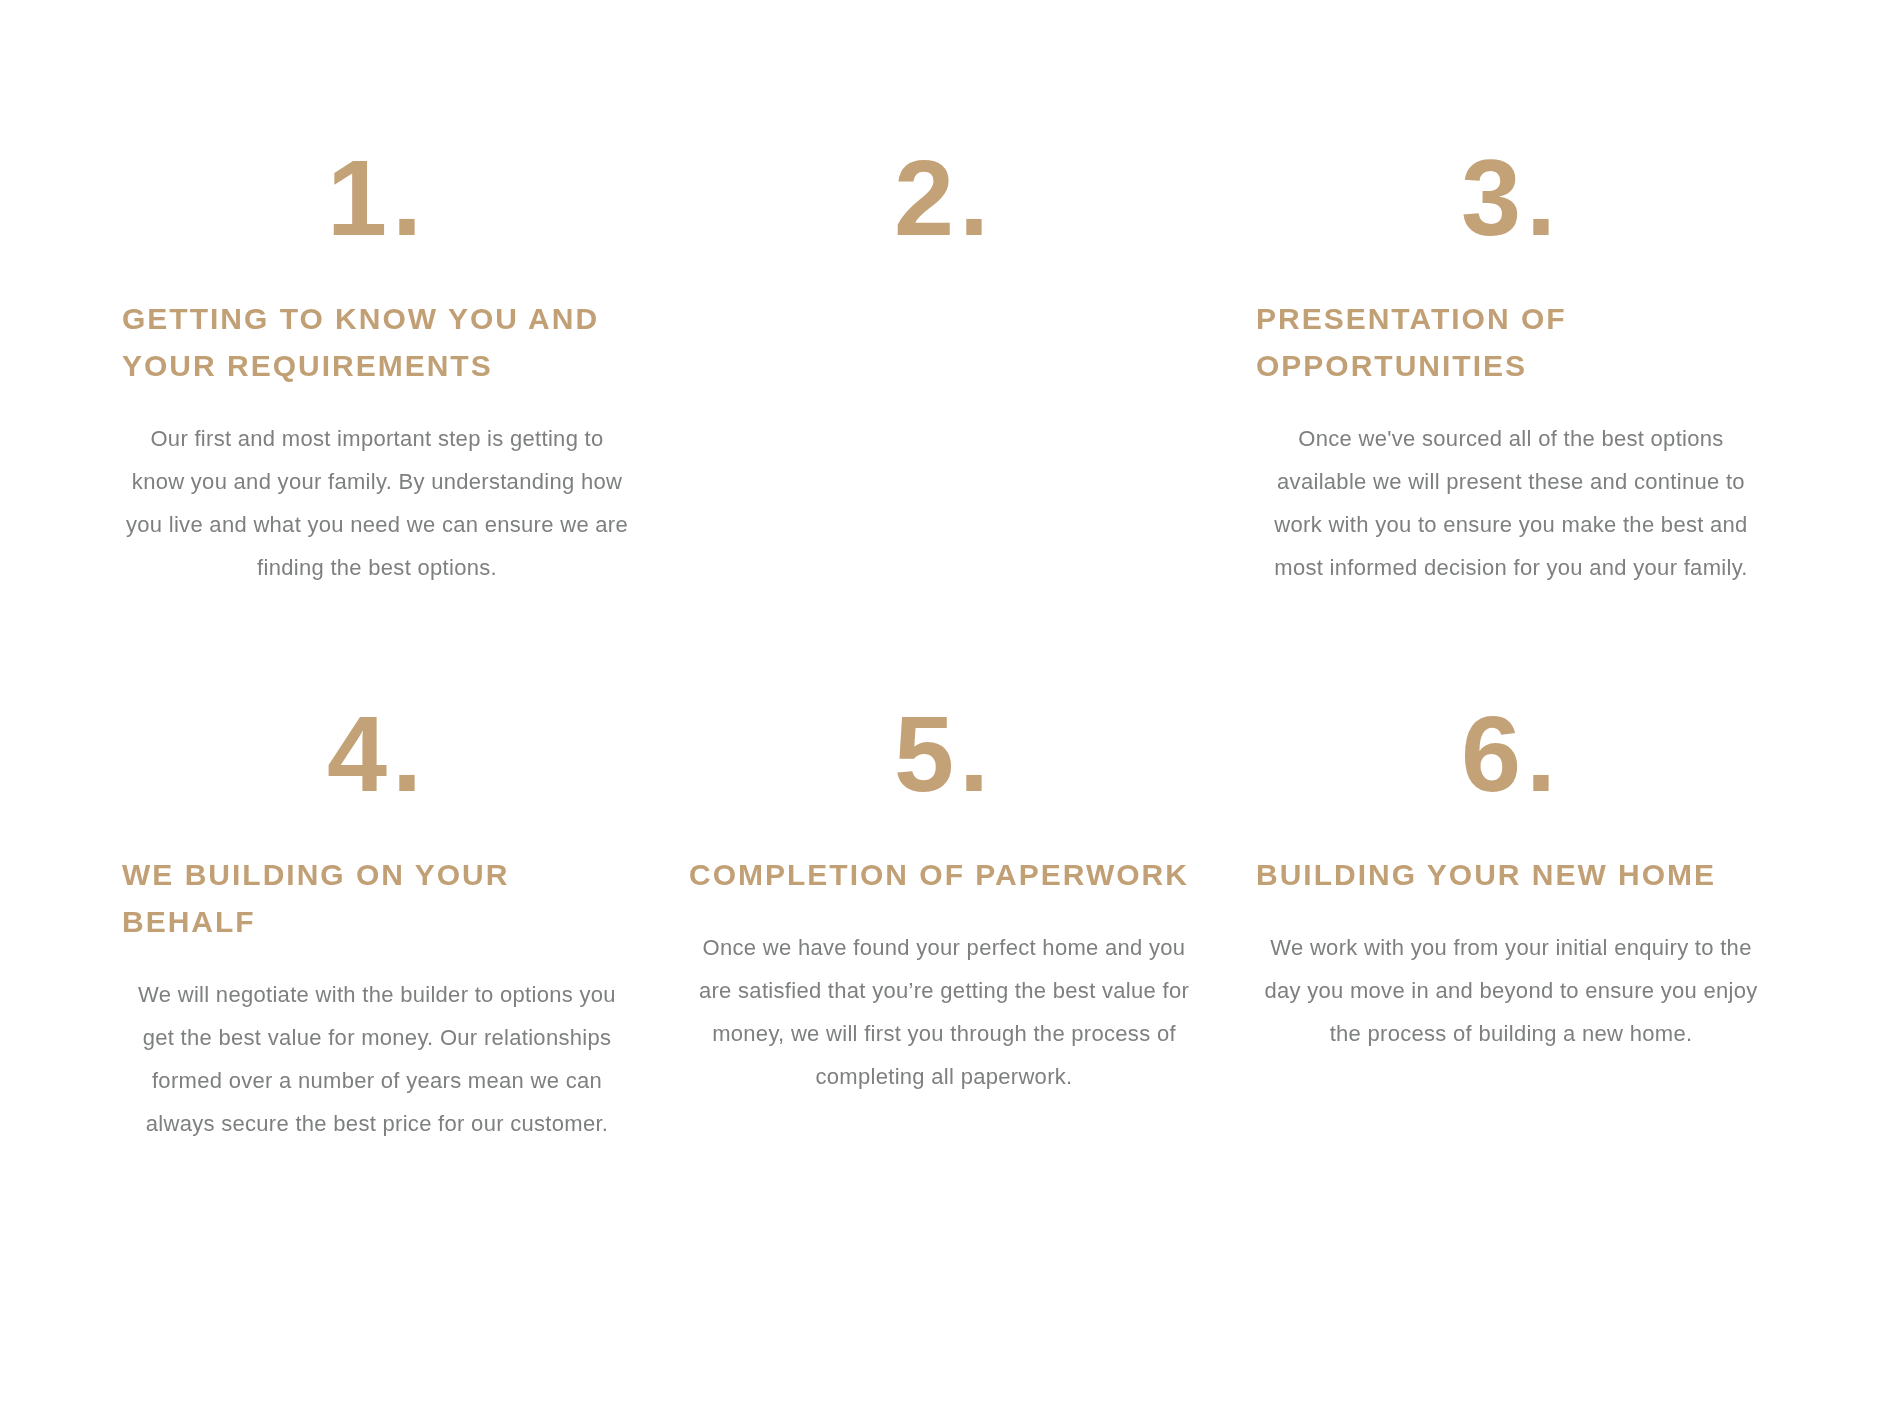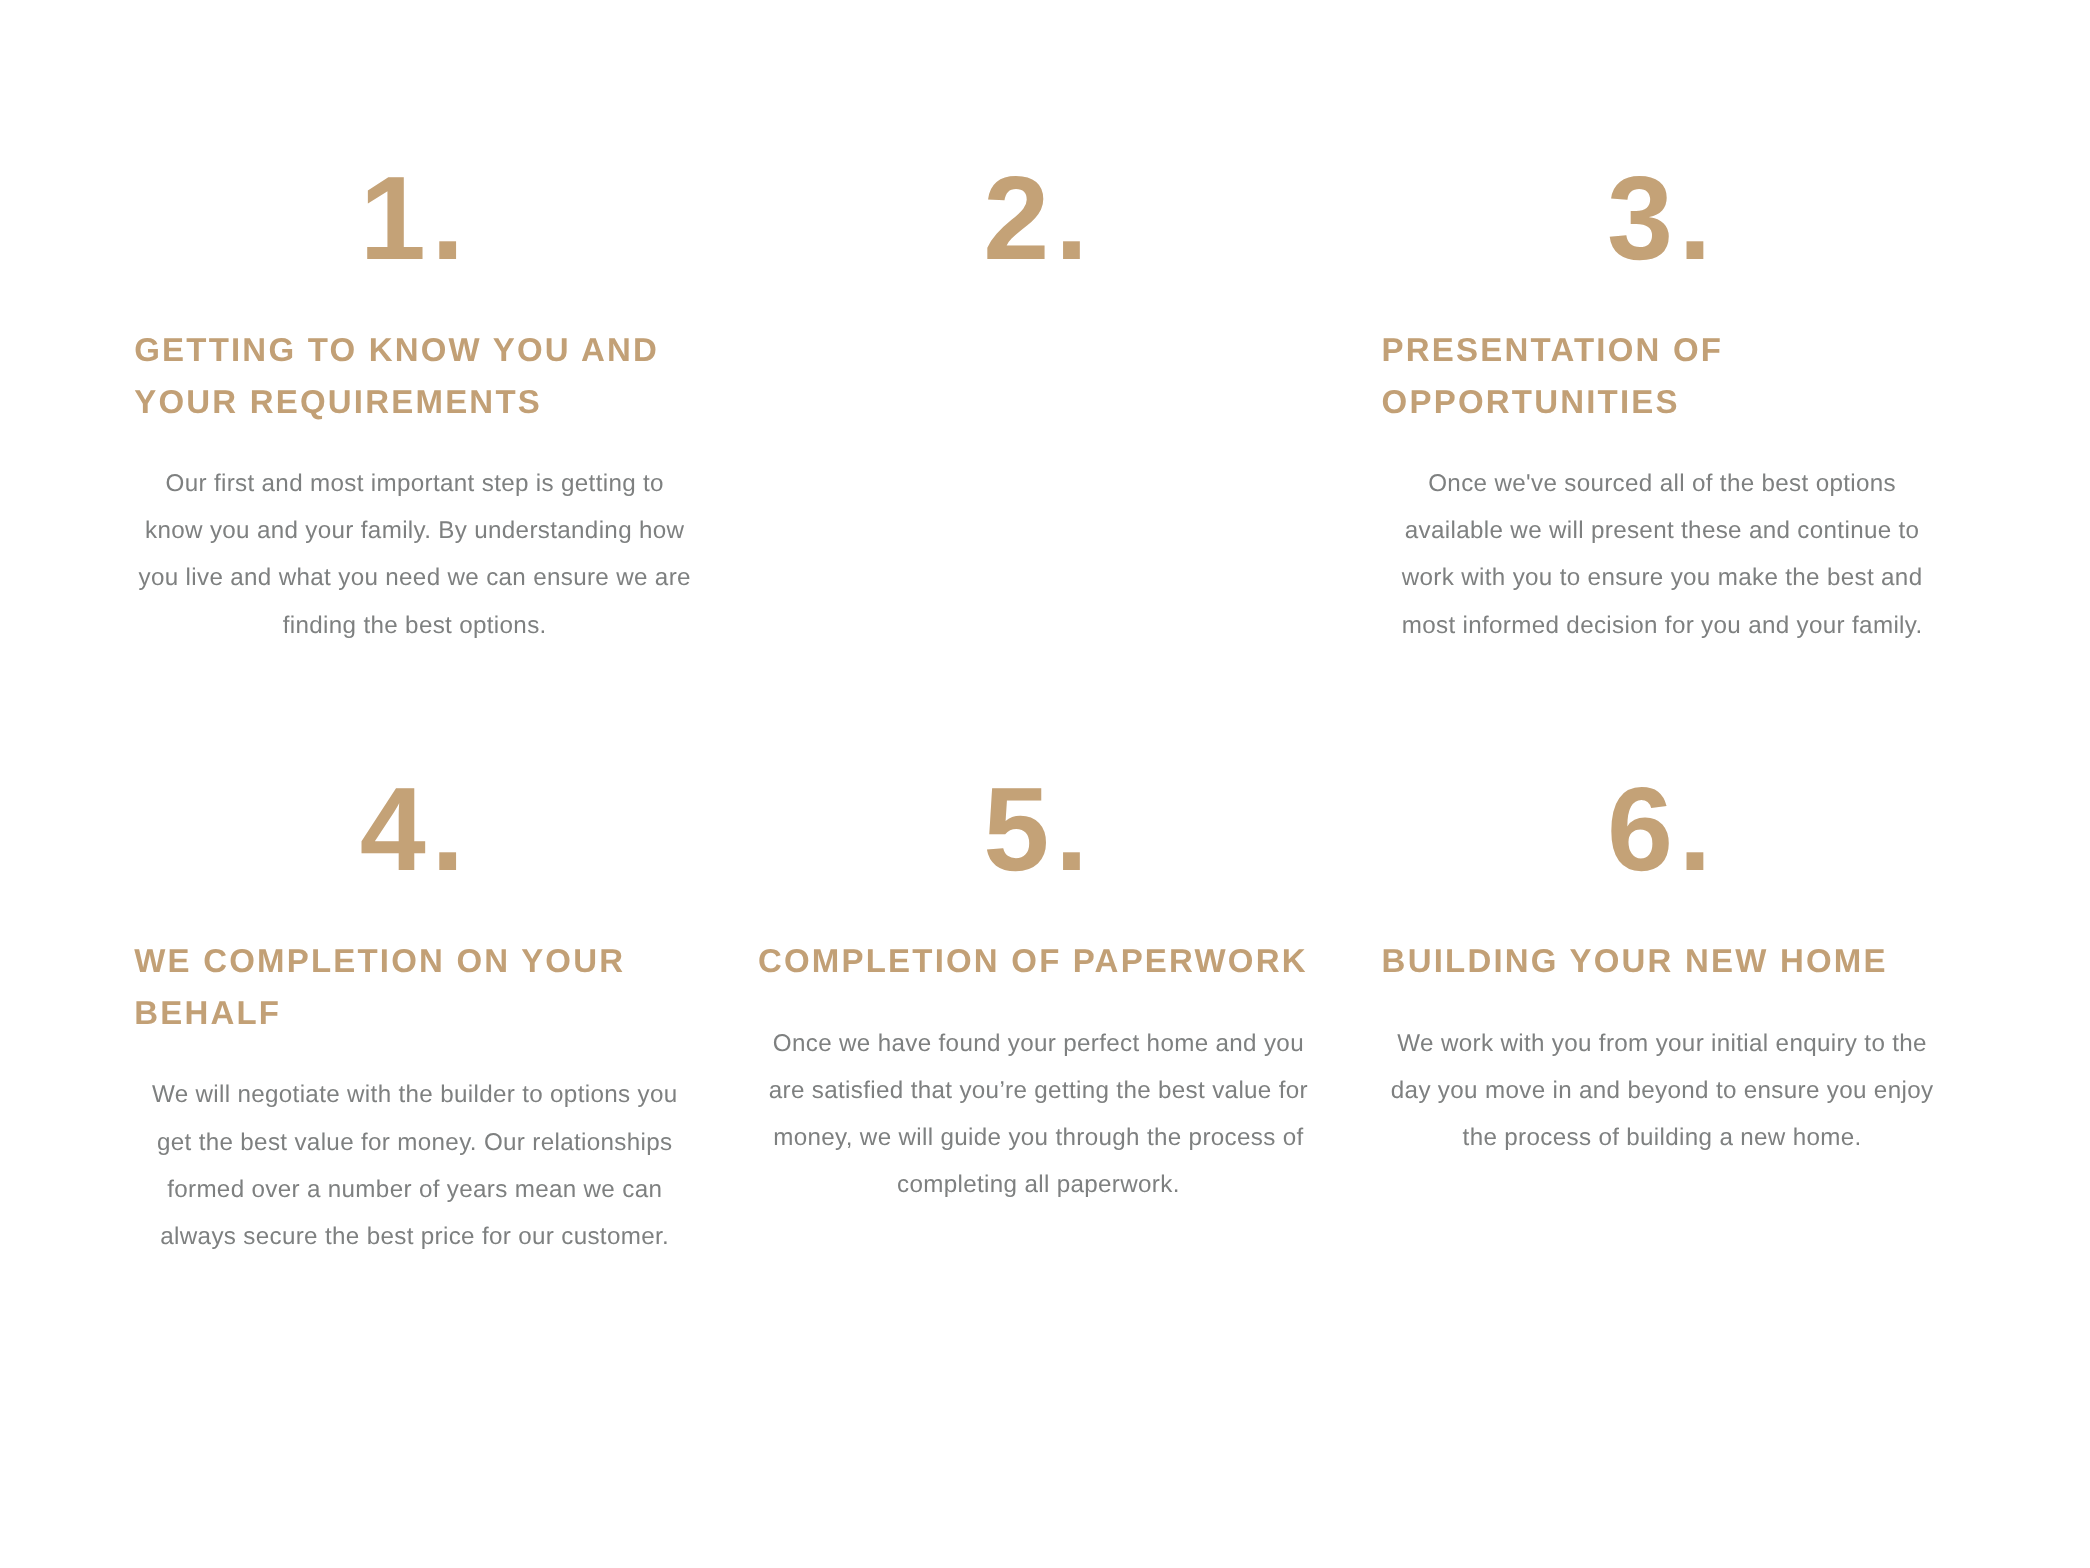--- a/index.html
+++ b/index.html
@@ -76,28 +76,28 @@
     </article>
 
     <article class="step-card">
       <div class="step-number">3.</div>
       <h2 class="step-title">PRESENTATION OF OPPORTUNITIES</h2>
       <p class="step-description">Once we've sourced all of the best options available we will present these and continue to work with you to ensure you make the best and most informed decision for you and your family.</p>
     </article>
 
     <article class="step-card">
       <div class="step-number">4.</div>
-      <h2 class="step-title">WE COMPLETION ON YOUR BEHALF</h2>
+      <h2 class="step-title">WE BUILDING ON YOUR BEHALF</h2>
       <p class="step-description">We will negotiate with the builder to options you get the best value for money. Our relationships formed over a number of years mean we can always secure the best price for our customer.</p>
     </article>
 
     <article class="step-card">
       <div class="step-number">5.</div>
       <h2 class="step-title">COMPLETION OF PAPERWORK</h2>
-      <p class="step-description">Once we have found your perfect home and you are satisfied that you’re getting the best value for money, we will guide you through the process of completing all paperwork.</p>
+      <p class="step-description">Once we have found your perfect home and you are satisfied that you’re getting the best value for money, we will first you through the process of completing all paperwork.</p>
     </article>
 
     <article class="step-card">
       <div class="step-number">6.</div>
       <h2 class="step-title">BUILDING YOUR NEW HOME</h2>
       <p class="step-description">We work with you from your initial enquiry to the day you move in and beyond to ensure you enjoy the process of building a new home.</p>
     </article>
 
   </div>
 </div>

